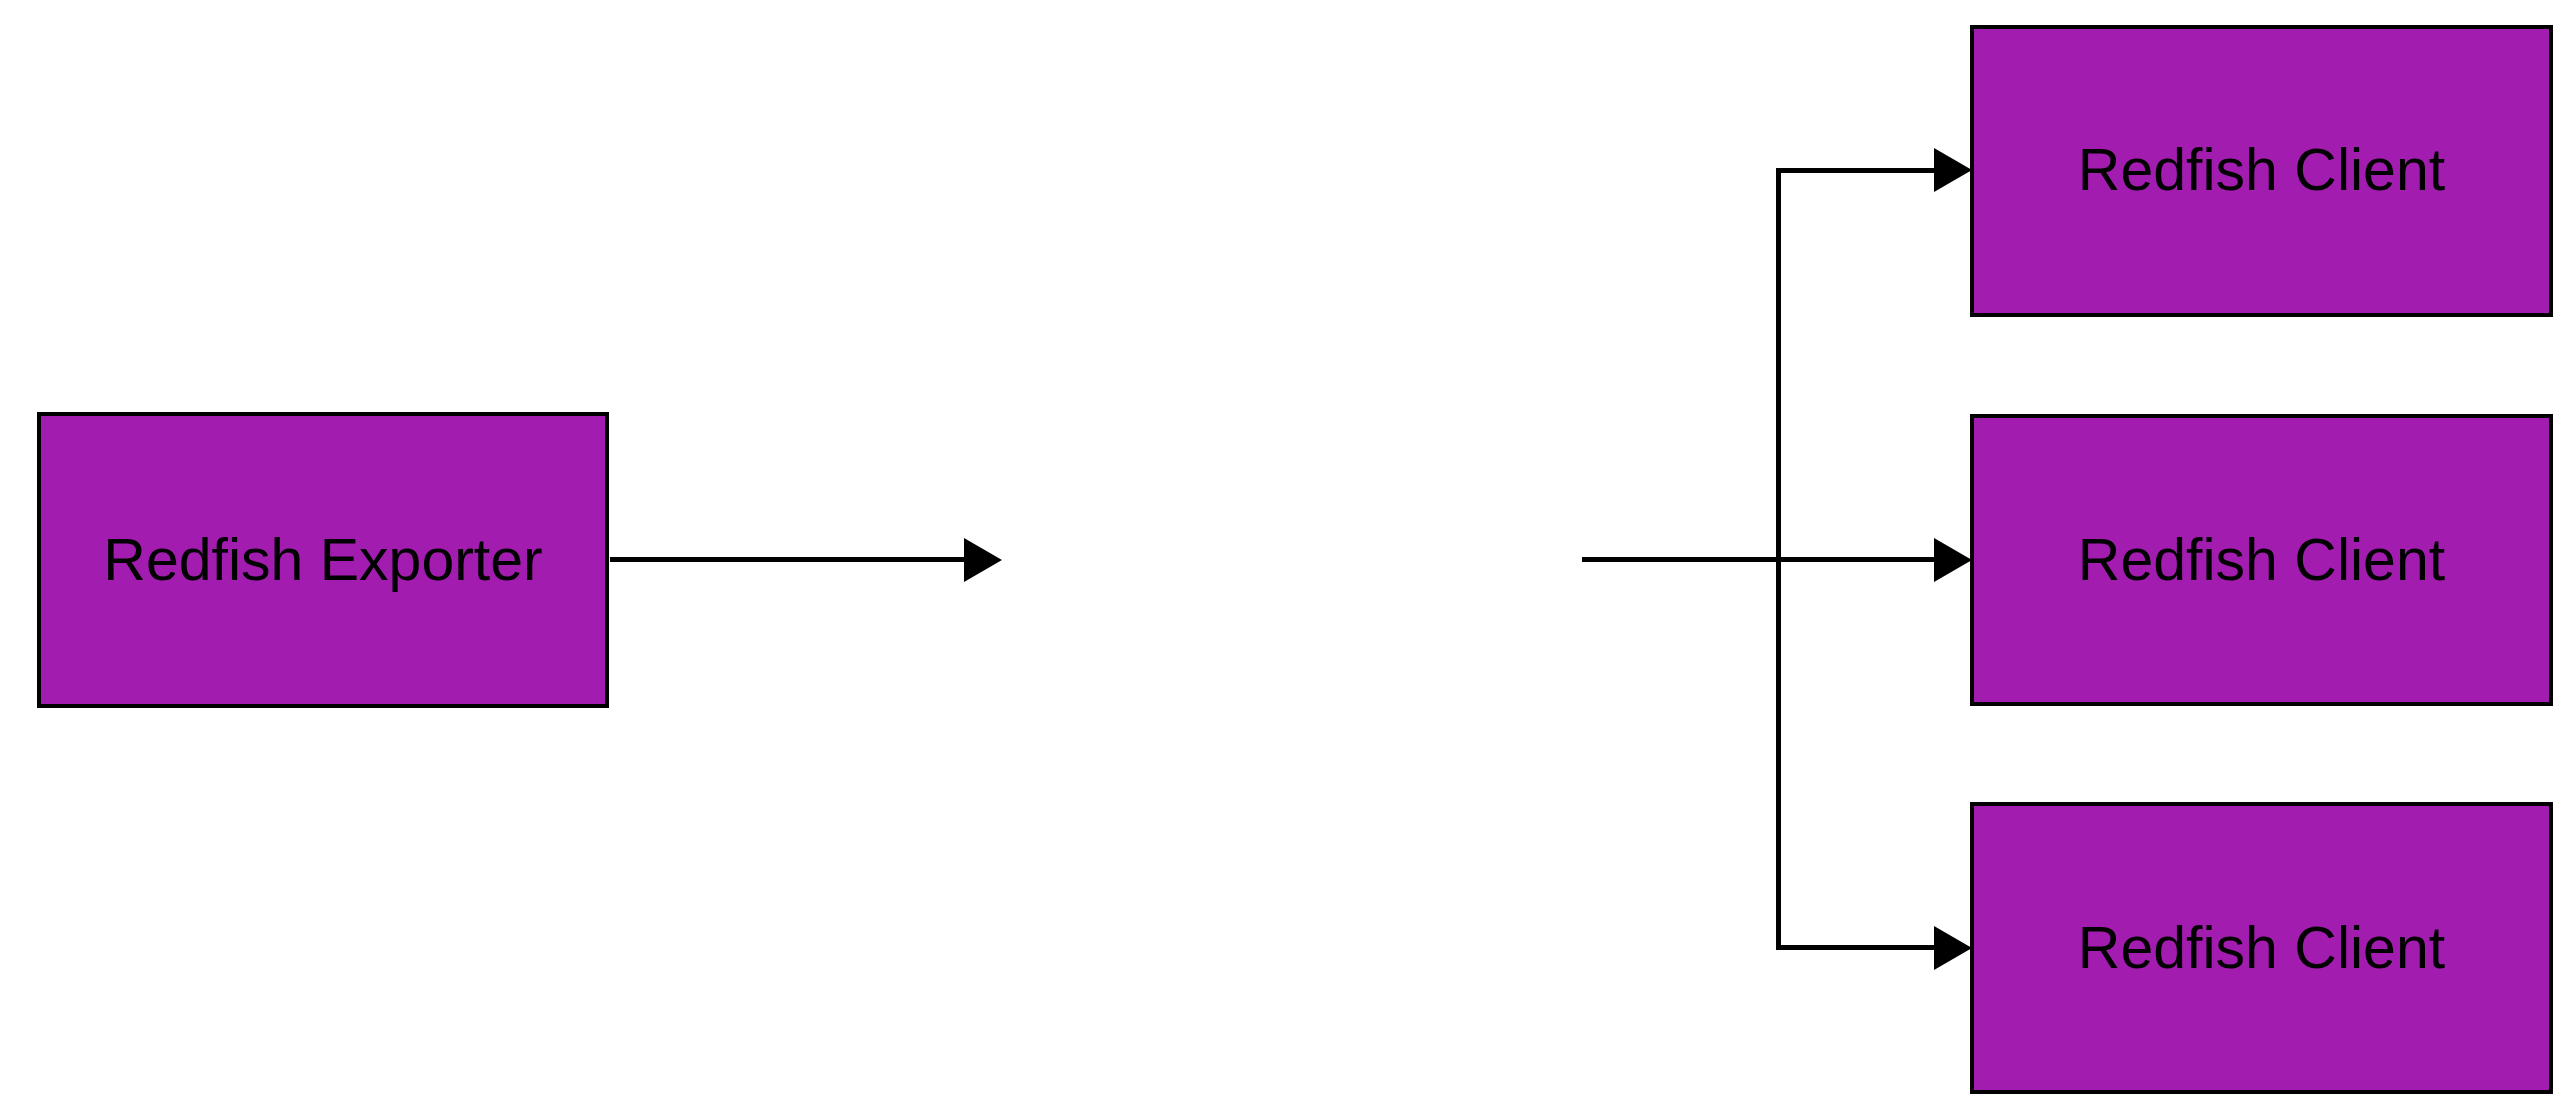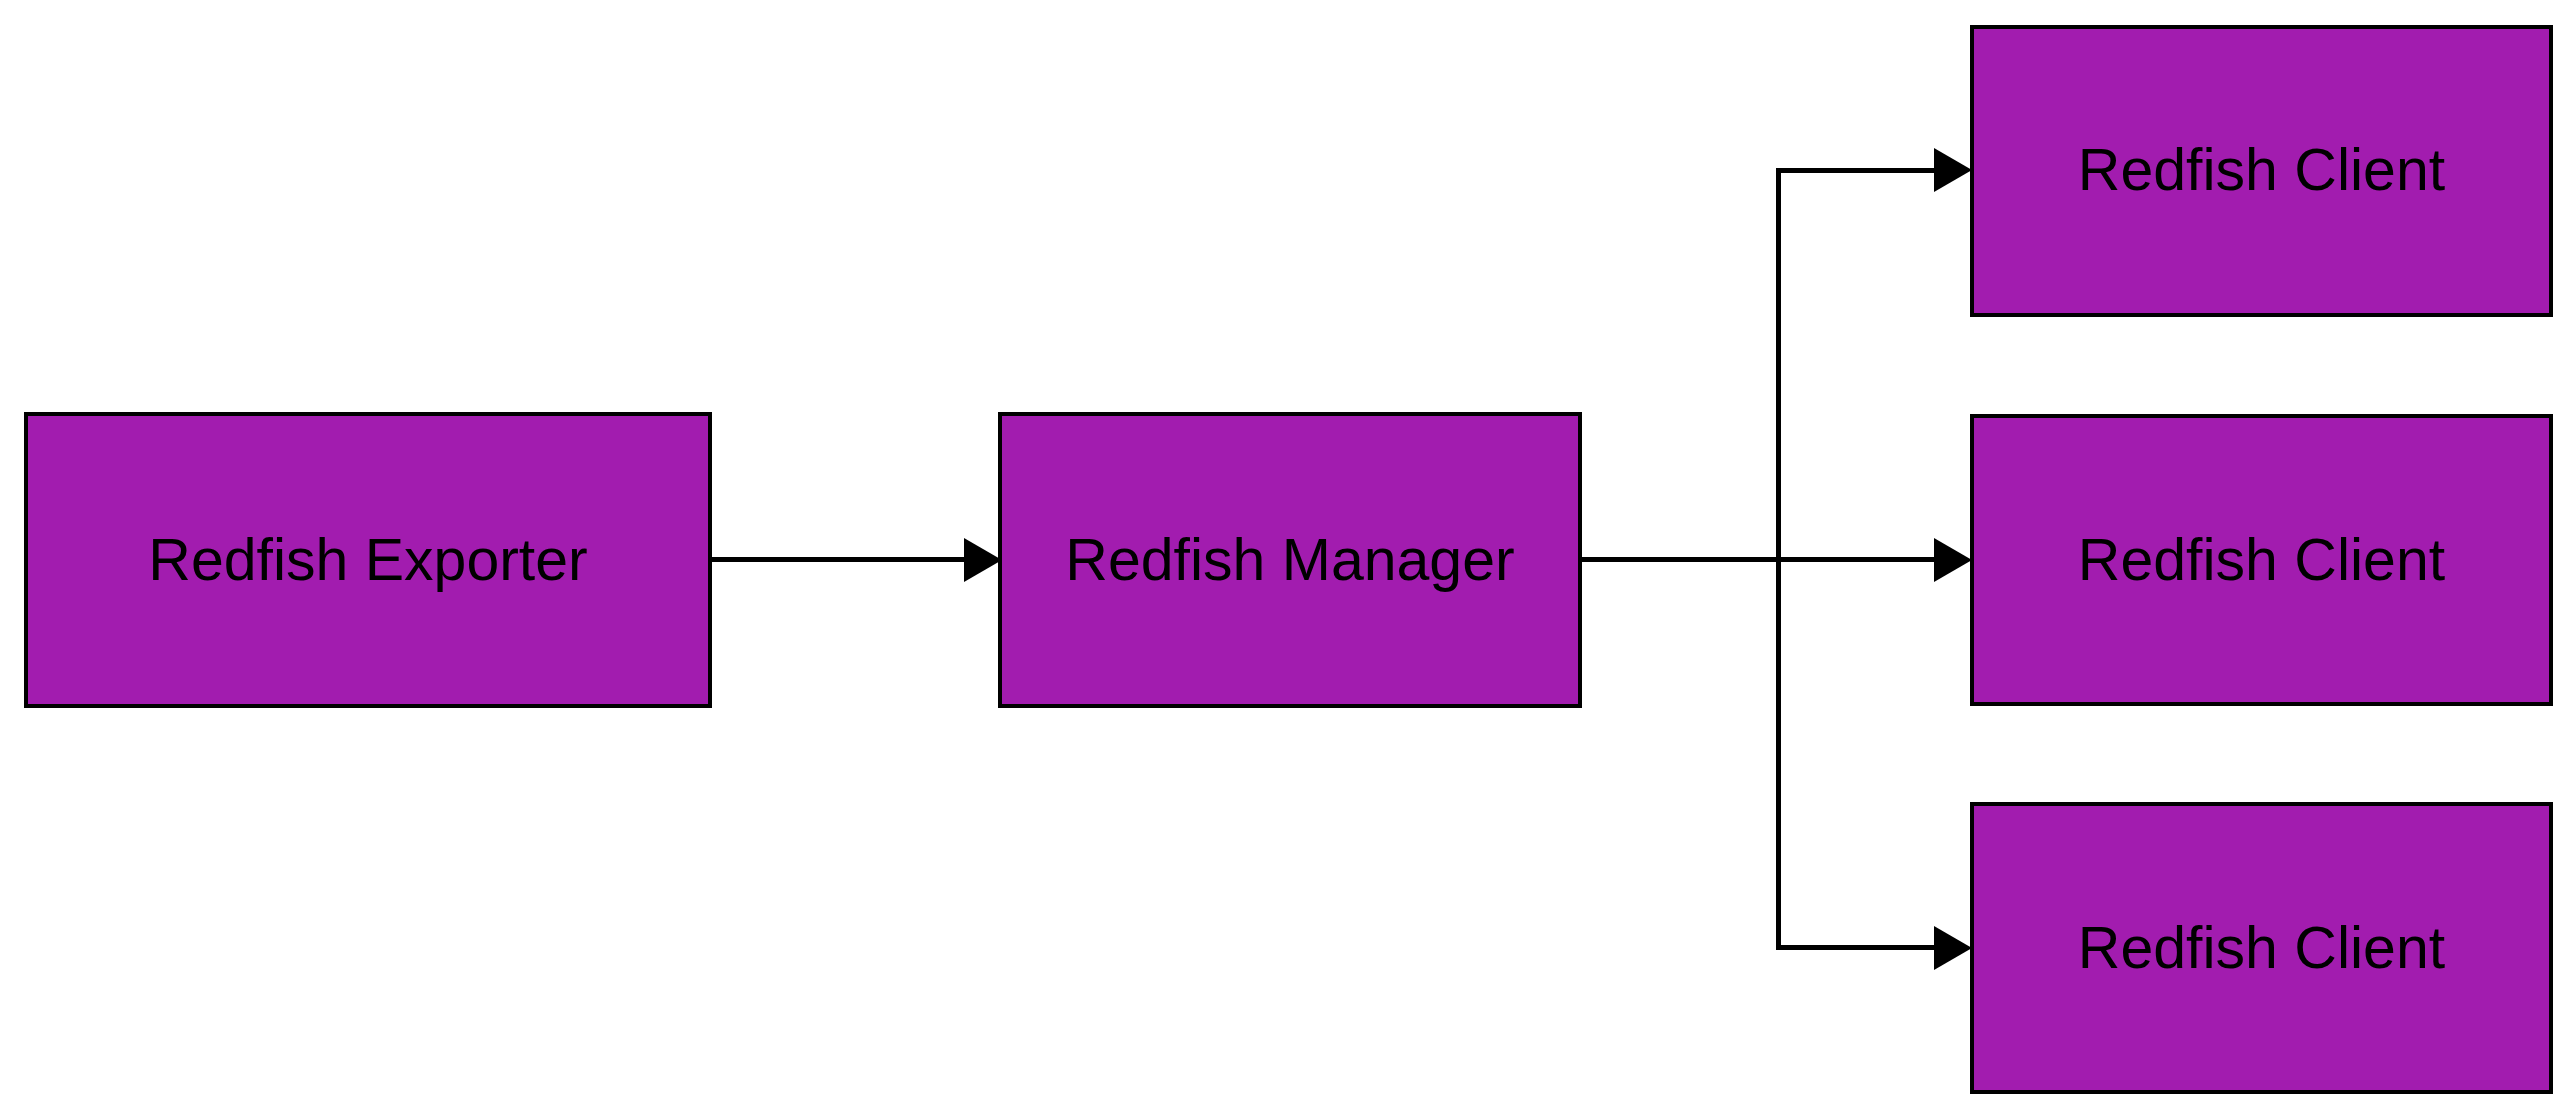--- a/index.html
+++ b/index.html
@@ -25,21 +25,21 @@
     justify-content: center;
   }
   .node-label {
     color: #000000;
     font-size: 59px;
     line-height: 1.2;
     white-space: nowrap;
     text-align: center;
   }
   
-  .node-exporter { left: 24px;   top: 412px; width: 688px; height: 296px; }
+  .node-exporter { left: 37px;   top: 412px; width: 572px; height: 296px; }
   .node-manager  { left: 998px; top: 412px; width: 584px; height: 296px; }
   .node-client-1 { left: 1970px; top: 24.5px;  width: 583px; height: 292px; }
   .node-client-2 { left: 1970px; top: 414px; width: 583px; height: 292px; }
   .node-client-3 { left: 1970px; top: 802px; width: 583px; height: 292px; }
 
   
   .edge-h {
     position: absolute;
     height: 4.9px;
     background: #000000;
@@ -83,23 +83,20 @@
   <div class="edge-v edge-trunk"></div>
   <div class="edge-h edge-branch-client1"></div>
   <div class="arrowhead ah-client1"></div>
   <div class="edge-h edge-branch-client3"></div>
   <div class="arrowhead ah-client3"></div>
 
   <div class="node node-exporter">
     <span class="node-label">Redfish Exporter</span>
   </div>
 
-  <div class="node node-manager">
-    <span class="node-label">Redfish Manager</span>
-  </div>
 
   <div class="node node-client-1">
     <span class="node-label">Redfish Client</span>
   </div>
 
   <div class="node node-client-2">
     <span class="node-label">Redfish Client</span>
   </div>
 
   <div class="node node-client-3">

